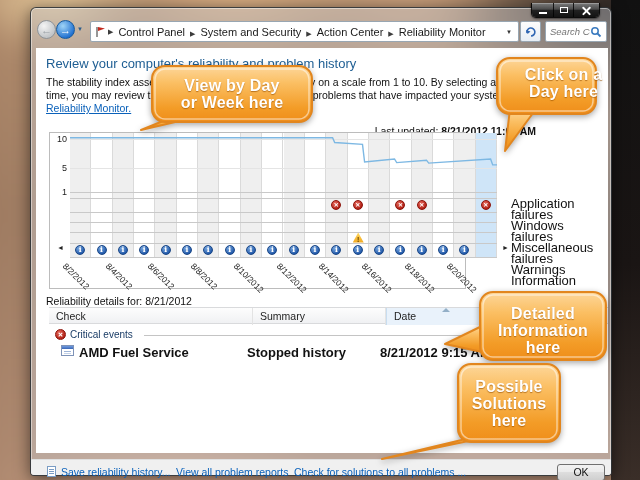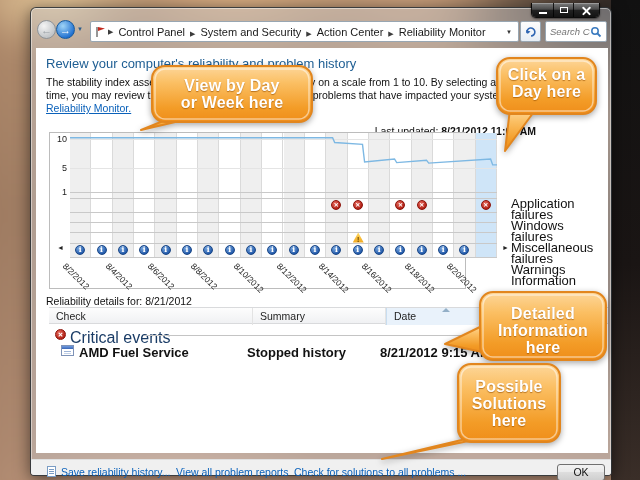--- a/index.html
+++ b/index.html
@@ -83,21 +83,21 @@
   
   .dtitle{position:absolute;left:10px;top:247px;font-size:10.5px;color:#111;}
   .thead{position:absolute;left:13px;top:259px;width:559px;height:17px;
       background:linear-gradient(180deg,#fdfdfd,#f0f1f3);border-top:1px solid #d9dadc;border-bottom:1px solid #d9dadc;}
   .th{position:absolute;top:0;height:17px;font-size:10.5px;color:#1e1e1e;padding:2px 0 0 7px;border-right:1px solid #e3e3e3;}
   .th.sorted{background:#e9f2fb;border-left:1px solid #c8ddf0;border-right:1px solid #c8ddf0;}
   .sortarrow{position:absolute;left:55px;top:0;width:0;height:0;border-left:4px solid transparent;border-right:4px solid transparent;border-bottom:4px solid #93afc7;}
   .gicon{position:absolute;width:11px;height:11px;border-radius:50%;
       background:radial-gradient(circle at 35% 30%,#e66a5d,#b01f14 75%);border:1px solid #8c1108;
       color:#fff;font-size:6.5px;font-weight:bold;display:flex;align-items:center;justify-content:center;}
-  .gtext{position:absolute;font-size:16px;color:#1a3c66;}
+  .gtext{position:absolute;font-size:10px;color:#1a3c66;}
   .gline{position:absolute;height:1px;background:#c4c4c4;}
   .appicon{position:absolute;width:13px;height:11px;border:1px solid #7e93b8;background:#fff;}
   .appicon:before{content:"";position:absolute;left:0;top:0;width:100%;height:3px;background:linear-gradient(180deg,#6f9be0,#3a66b5);}
   .appicon:after{content:"";position:absolute;left:2px;top:5px;width:7px;height:1px;background:#9db4d8;box-shadow:0 2px 0 #c4d2e8;}
   .cell{position:absolute;font-size:13px;color:#111;}
   .bold{font-weight:bold;}
   
   .footer{position:absolute;left:0;bottom:0;width:580px;height:16px;background:#f0f0f0;border-top:1px solid #dfdfdf;border-radius:0 0 3px 3px;}
   .flink{position:absolute;top:6px;font-size:10.5px;color:#0a61ba;cursor:pointer;}
   .saveicon{position:absolute;left:16px;top:6px;width:9px;height:11px;background:#fff;border:1px solid #7a9cc4;}
@@ -323,21 +323,21 @@
         <stop offset="0%" stop-color="#fdd79b"></stop>
             <stop offset="30%" stop-color="#fbbf63"></stop>
         <stop offset="75%" stop-color="#f39c27"></stop>
             <stop offset="100%" stop-color="#ef8d1a"></stop>
           </linearGradient>
         </defs>
       <path d="M22,57 L48,57 L17,99 Z" fill="url(#g2)" stroke="#e2861e" stroke-width="2" stroke-linejoin="round"></path>
       <rect x="9" y="6" width="99" height="56" rx="13" fill="url(#g2)" stroke="#e2861e" stroke-width="2"></rect>
       <rect x="12" y="9" width="93" height="50" rx="10" fill="none" stroke="rgba(255,255,255,.5)" stroke-width="1.5"></rect>
     </svg>
-    <div class="co-text" style="left:9px;top:6px;width:99px;height:50px">Click on a
+    <div class="co-text" style="left:26px;top:6px;width:99px;height:50px">Click on a
 Day here</div>
   </div>
 
   <div class="co" style="left:438px;top:286px;width:172px;height:80px">
     <svg width="172" height="80">
       <defs>
           <linearGradient id="g3" x1="0" y1="0" x2="0" y2="1">
         <stop offset="0%" stop-color="#fdd79b"></stop>
             <stop offset="30%" stop-color="#fbbf63"></stop>
         <stop offset="75%" stop-color="#f39c27"></stop>

